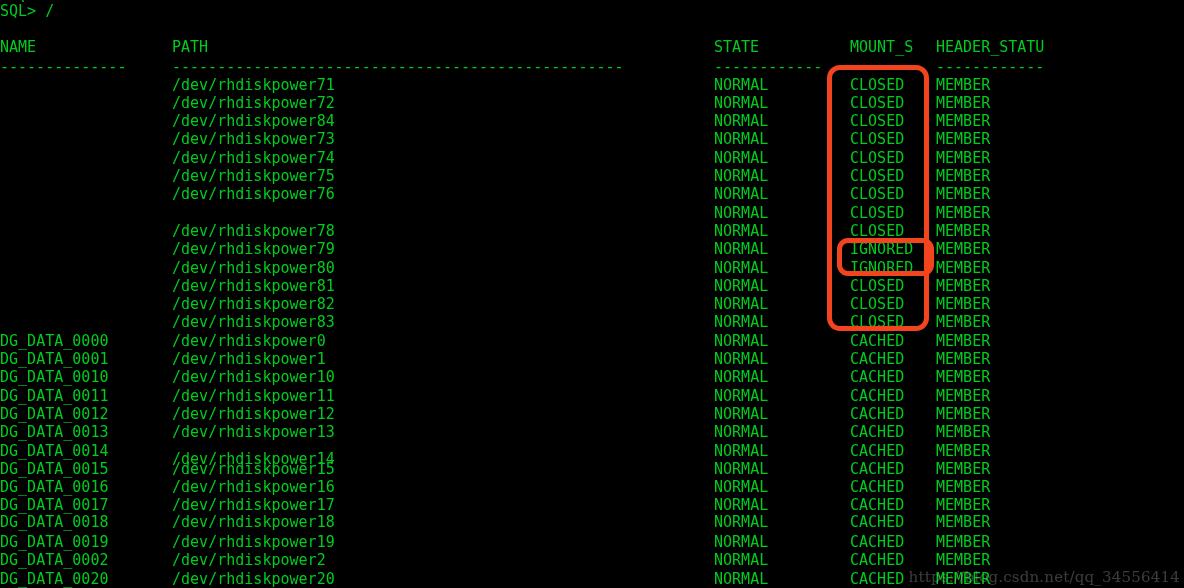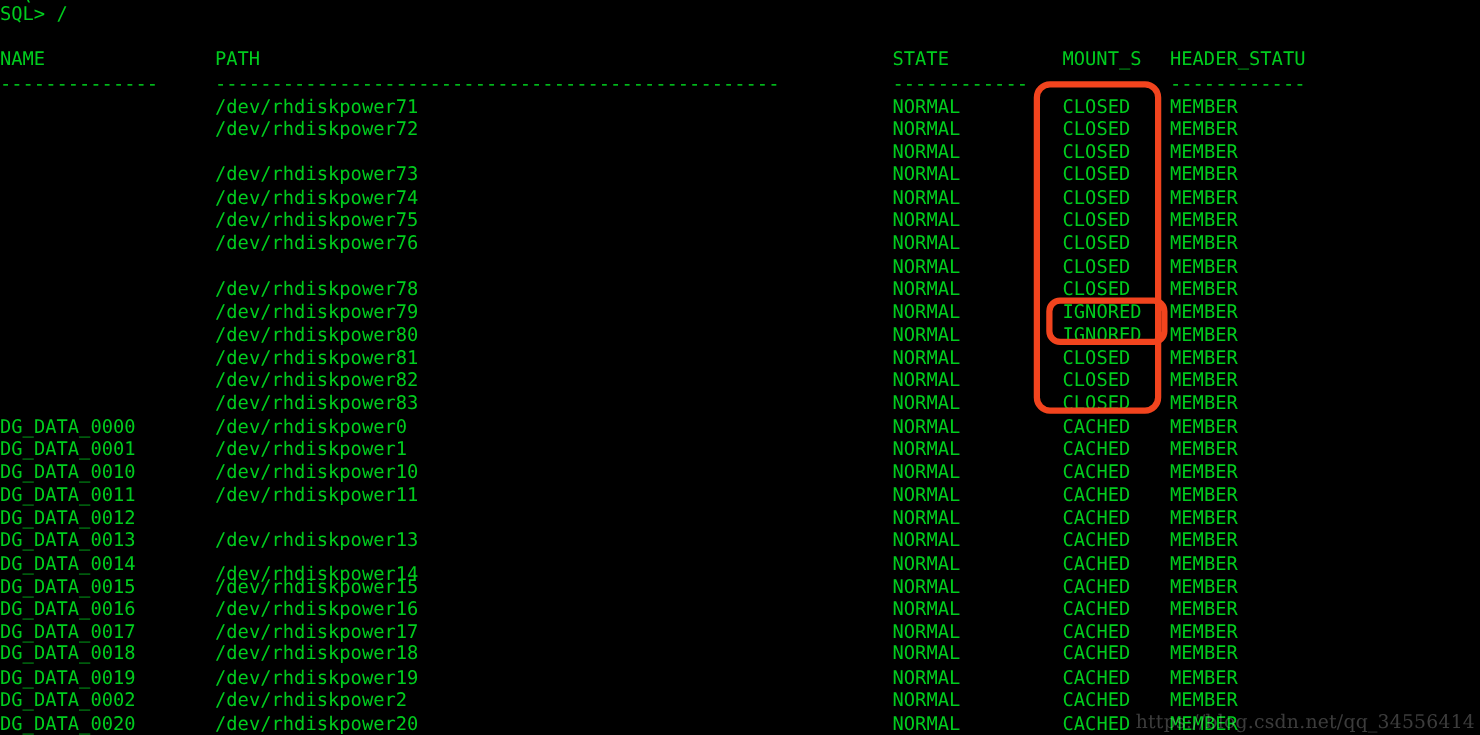--- a/index.html
+++ b/index.html
@@ -137,37 +137,37 @@
 
   <div class="dash c-name">--------------</div>
   <div class="dash c-path">--------------------------------------------------</div>
   <div class="dash c-state">------------</div>
   <div class="dash c-mount">-------</div>
   <div class="dash c-header">------------</div>
 
   <div id="rows-container">
       <div class="tline" style="top: 75.5px;"><span class="cell c-path" style="top: 0px;">/dev/rhdiskpower71</span><span class="cell c-state" style="top: 0px;">NORMAL</span><span class="cell c-mount" style="top: 0px;">CLOSED</span><span class="cell c-header" style="top: 0px;">MEMBER</span></div>
       <div class="tline" style="top: 93.8px;"><span class="cell c-path" style="top: 0px;">/dev/rhdiskpower72</span><span class="cell c-state" style="top: 0px;">NORMAL</span><span class="cell c-mount" style="top: 0px;">CLOSED</span><span class="cell c-header" style="top: 0px;">MEMBER</span></div>
-      <div class="tline" style="top: 112.1px;"><span class="cell c-state" style="top: 0px;">NORMAL</span><span class="cell c-mount" style="top: 0px;">CLOSED</span><span class="cell c-header" style="top: 0px;">MEMBER</span></div>
+      <div class="tline" style="top: 112.1px;"><span class="cell c-path" style="top: 0px;">/dev/rhdiskpower84</span><span class="cell c-state" style="top: 0px;">NORMAL</span><span class="cell c-mount" style="top: 0px;">CLOSED</span><span class="cell c-header" style="top: 0px;">MEMBER</span></div>
       <div class="tline" style="top: 130.4px;"><span class="cell c-path" style="top: 0px;">/dev/rhdiskpower73</span><span class="cell c-state" style="top: 0px;">NORMAL</span><span class="cell c-mount" style="top: 0px;">CLOSED</span><span class="cell c-header" style="top: 0px;">MEMBER</span></div>
       <div class="tline" style="top: 148.7px;"><span class="cell c-path" style="top: 0px;">/dev/rhdiskpower74</span><span class="cell c-state" style="top: 0px;">NORMAL</span><span class="cell c-mount" style="top: 0px;">CLOSED</span><span class="cell c-header" style="top: 0px;">MEMBER</span></div>
       <div class="tline" style="top: 167px;"><span class="cell c-path" style="top: 0px;">/dev/rhdiskpower75</span><span class="cell c-state" style="top: 0px;">NORMAL</span><span class="cell c-mount" style="top: 0px;">CLOSED</span><span class="cell c-header" style="top: 0px;">MEMBER</span></div>
       <div class="tline" style="top: 185.3px;"><span class="cell c-path" style="top: 0px;">/dev/rhdiskpower76</span><span class="cell c-state" style="top: 0px;">NORMAL</span><span class="cell c-mount" style="top: 0px;">CLOSED</span><span class="cell c-header" style="top: 0px;">MEMBER</span></div>
       <div class="tline" style="top: 203.6px;"><span class="cell c-state" style="top: 0px;">NORMAL</span><span class="cell c-mount" style="top: 0px;">CLOSED</span><span class="cell c-header" style="top: 0px;">MEMBER</span></div>
       <div class="tline" style="top: 221.9px;"><span class="cell c-path" style="top: 0px;">/dev/rhdiskpower78</span><span class="cell c-state" style="top: 0px;">NORMAL</span><span class="cell c-mount" style="top: 0px;">CLOSED</span><span class="cell c-header" style="top: 0px;">MEMBER</span></div>
       <div class="tline" style="top: 240.2px; padding-left: 21px;"><span class="cell c-path" style="top: 0px;">/dev/rhdiskpower79</span><span class="cell c-state" style="top: 0px;">NORMAL</span><span class="cell c-mount" style="top: 0px;">IGNORED</span><span class="cell c-header" style="top: 0px;">MEMBER</span></div>
       <div class="tline" style="top: 258.5px;"><span class="cell c-path" style="top: 0px;">/dev/rhdiskpower80</span><span class="cell c-state" style="top: 0px;">NORMAL</span><span class="cell c-mount" style="top: 0px;">IGNORED</span><span class="cell c-header" style="top: 0px;">MEMBER</span></div>
       <div class="tline" style="top: 276.8px;"><span class="cell c-path" style="top: 0px;">/dev/rhdiskpower81</span><span class="cell c-state" style="top: 0px;">NORMAL</span><span class="cell c-mount" style="top: 0px;">CLOSED</span><span class="cell c-header" style="top: 0px;">MEMBER</span></div>
       <div class="tline" style="top: 295.1px;"><span class="cell c-path" style="top: 0px;">/dev/rhdiskpower82</span><span class="cell c-state" style="top: 0px;">NORMAL</span><span class="cell c-mount" style="top: 0px;">CLOSED</span><span class="cell c-header" style="top: 0px;">MEMBER</span></div>
       <div class="tline" style="top: 313.4px;"><span class="cell c-path" style="top: 0px;">/dev/rhdiskpower83</span><span class="cell c-state" style="top: 0px;">NORMAL</span><span class="cell c-mount" style="top: 0px;">CLOSED</span><span class="cell c-header" style="top: 0px;">MEMBER</span></div>
       <div class="tline" style="top: 331.7px;"><span class="cell c-name" style="top: 0px;">DG_DATA_0000</span><span class="cell c-path" style="top: 0px;">/dev/rhdiskpower0</span><span class="cell c-state" style="top: 0px;">NORMAL</span><span class="cell c-mount" style="top: 0px;">CACHED</span><span class="cell c-header" style="top: 0px;">MEMBER</span></div>
       <div class="tline" style="top: 350px;"><span class="cell c-name" style="top: 0px;">DG_DATA_0001</span><span class="cell c-path" style="top: 0px;">/dev/rhdiskpower1</span><span class="cell c-state" style="top: 0px;">NORMAL</span><span class="cell c-mount" style="top: 0px;">CACHED</span><span class="cell c-header" style="top: 0px;">MEMBER</span></div>
       <div class="tline" style="top: 368.3px;"><span class="cell c-name" style="top: 0px;">DG_DATA_0010</span><span class="cell c-path" style="top: 0px;">/dev/rhdiskpower10</span><span class="cell c-state" style="top: 0px;">NORMAL</span><span class="cell c-mount" style="top: 0px;">CACHED</span><span class="cell c-header" style="top: 0px;">MEMBER</span></div>
       <div class="tline" style="top: 386.6px;"><span class="cell c-name" style="top: 0px;">DG_DATA_0011</span><span class="cell c-path" style="top: 0px;">/dev/rhdiskpower11</span><span class="cell c-state" style="top: 0px;">NORMAL</span><span class="cell c-mount" style="top: 0px;">CACHED</span><span class="cell c-header" style="top: 0px;">MEMBER</span></div>
-      <div class="tline" style="top: 404.9px;"><span class="cell c-name" style="top: 0px;">DG_DATA_0012</span><span class="cell c-state" style="top: 0px;">NORMAL</span><span class="cell c-mount" style="top: 0px;">CACHED</span><span class="cell c-header" style="top: 0px;">MEMBER</span></div>
+      <div class="tline" style="top: 404.9px;"><span class="cell c-name" style="top: 0px;">DG_DATA_0012</span><span class="cell c-path" style="top: 0px;">/dev/rhdiskpower12</span><span class="cell c-state" style="top: 0px;">NORMAL</span><span class="cell c-mount" style="top: 0px;">CACHED</span><span class="cell c-header" style="top: 0px;">MEMBER</span></div>
       <div class="tline" style="top: 423.2px;"><span class="cell c-name" style="top: 0px;">DG_DATA_0013</span><span class="cell c-path" style="top: 0px;">/dev/rhdiskpower13</span><span class="cell c-state" style="top: 0px;">NORMAL</span><span class="cell c-mount" style="top: 0px;">CACHED</span><span class="cell c-header" style="top: 0px;">MEMBER</span></div>
       <div class="tline" style="top: 441.5px;"><span class="cell c-name" style="top: 0px;">DG_DATA_0014</span><span class="cell c-path" style="top: 8px;">/dev/rhdiskpower14</span><span class="cell c-state" style="top: 0px;">NORMAL</span><span class="cell c-mount" style="top: 0px;">CACHED</span><span class="cell c-header" style="top: 0px;">MEMBER</span></div>
       <div class="tline" style="top: 459.8px;"><span class="cell c-name" style="top: 0px;">DG_DATA_0015</span><span class="cell c-path" style="top: 0px;">/dev/rhdiskpower15</span><span class="cell c-state" style="top: 0px;">NORMAL</span><span class="cell c-mount" style="top: 0px;">CACHED</span><span class="cell c-header" style="top: 0px;">MEMBER</span></div>
       <div class="tline" style="top: 478.1px;"><span class="cell c-name" style="top: 0px;">DG_DATA_0016</span><span class="cell c-path" style="top: 0px;">/dev/rhdiskpower16</span><span class="cell c-state" style="top: 0px;">NORMAL</span><span class="cell c-mount" style="top: 0px;">CACHED</span><span class="cell c-header" style="top: 0px;">MEMBER</span></div>
       <div class="tline" style="top: 496.4px;"><span class="cell c-name" style="top: 0px;">DG_DATA_0017</span><span class="cell c-path" style="top: 0px;">/dev/rhdiskpower17</span><span class="cell c-state" style="top: 0px;">NORMAL</span><span class="cell c-mount" style="top: 0px;">CACHED</span><span class="cell c-header" style="top: 0px;">MEMBER</span></div>
       <div class="tline" style="top: 513px; padding-left: 20px;"><span class="cell c-name" style="top: 0px;">DG_DATA_0018</span><span class="cell c-path" style="top: 0px;">/dev/rhdiskpower18</span><span class="cell c-state" style="top: 0px;">NORMAL</span><span class="cell c-mount" style="top: 0px;">CACHED</span><span class="cell c-header" style="top: 0px;">MEMBER</span></div>
       <div class="tline" style="top: 533px;"><span class="cell c-name" style="top: 0px;">DG_DATA_0019</span><span class="cell c-path" style="top: 0px;">/dev/rhdiskpower19</span><span class="cell c-state" style="top: 0px;">NORMAL</span><span class="cell c-mount" style="top: 0px;">CACHED</span><span class="cell c-header" style="top: 0px;">MEMBER</span></div>
       <div class="tline" style="top: 551.3px;"><span class="cell c-name" style="top: 0px;">DG_DATA_0002</span><span class="cell c-path" style="top: 0px;">/dev/rhdiskpower2</span><span class="cell c-state" style="top: 0px;">NORMAL</span><span class="cell c-mount" style="top: 0px;">CACHED</span><span class="cell c-header" style="top: 0px;">MEMBER</span></div>
       <div class="tline" style="top: 569.6px;"><span class="cell c-name" style="top: 0px;">DG_DATA_0020</span><span class="cell c-path" style="top: 0px;">/dev/rhdiskpower20</span><span class="cell c-state" style="top: 0px;">NORMAL</span><span class="cell c-mount" style="top: 0px;">CACHED</span><span class="cell c-header" style="top: 0px;">MEMBER</span></div>
     </div>

